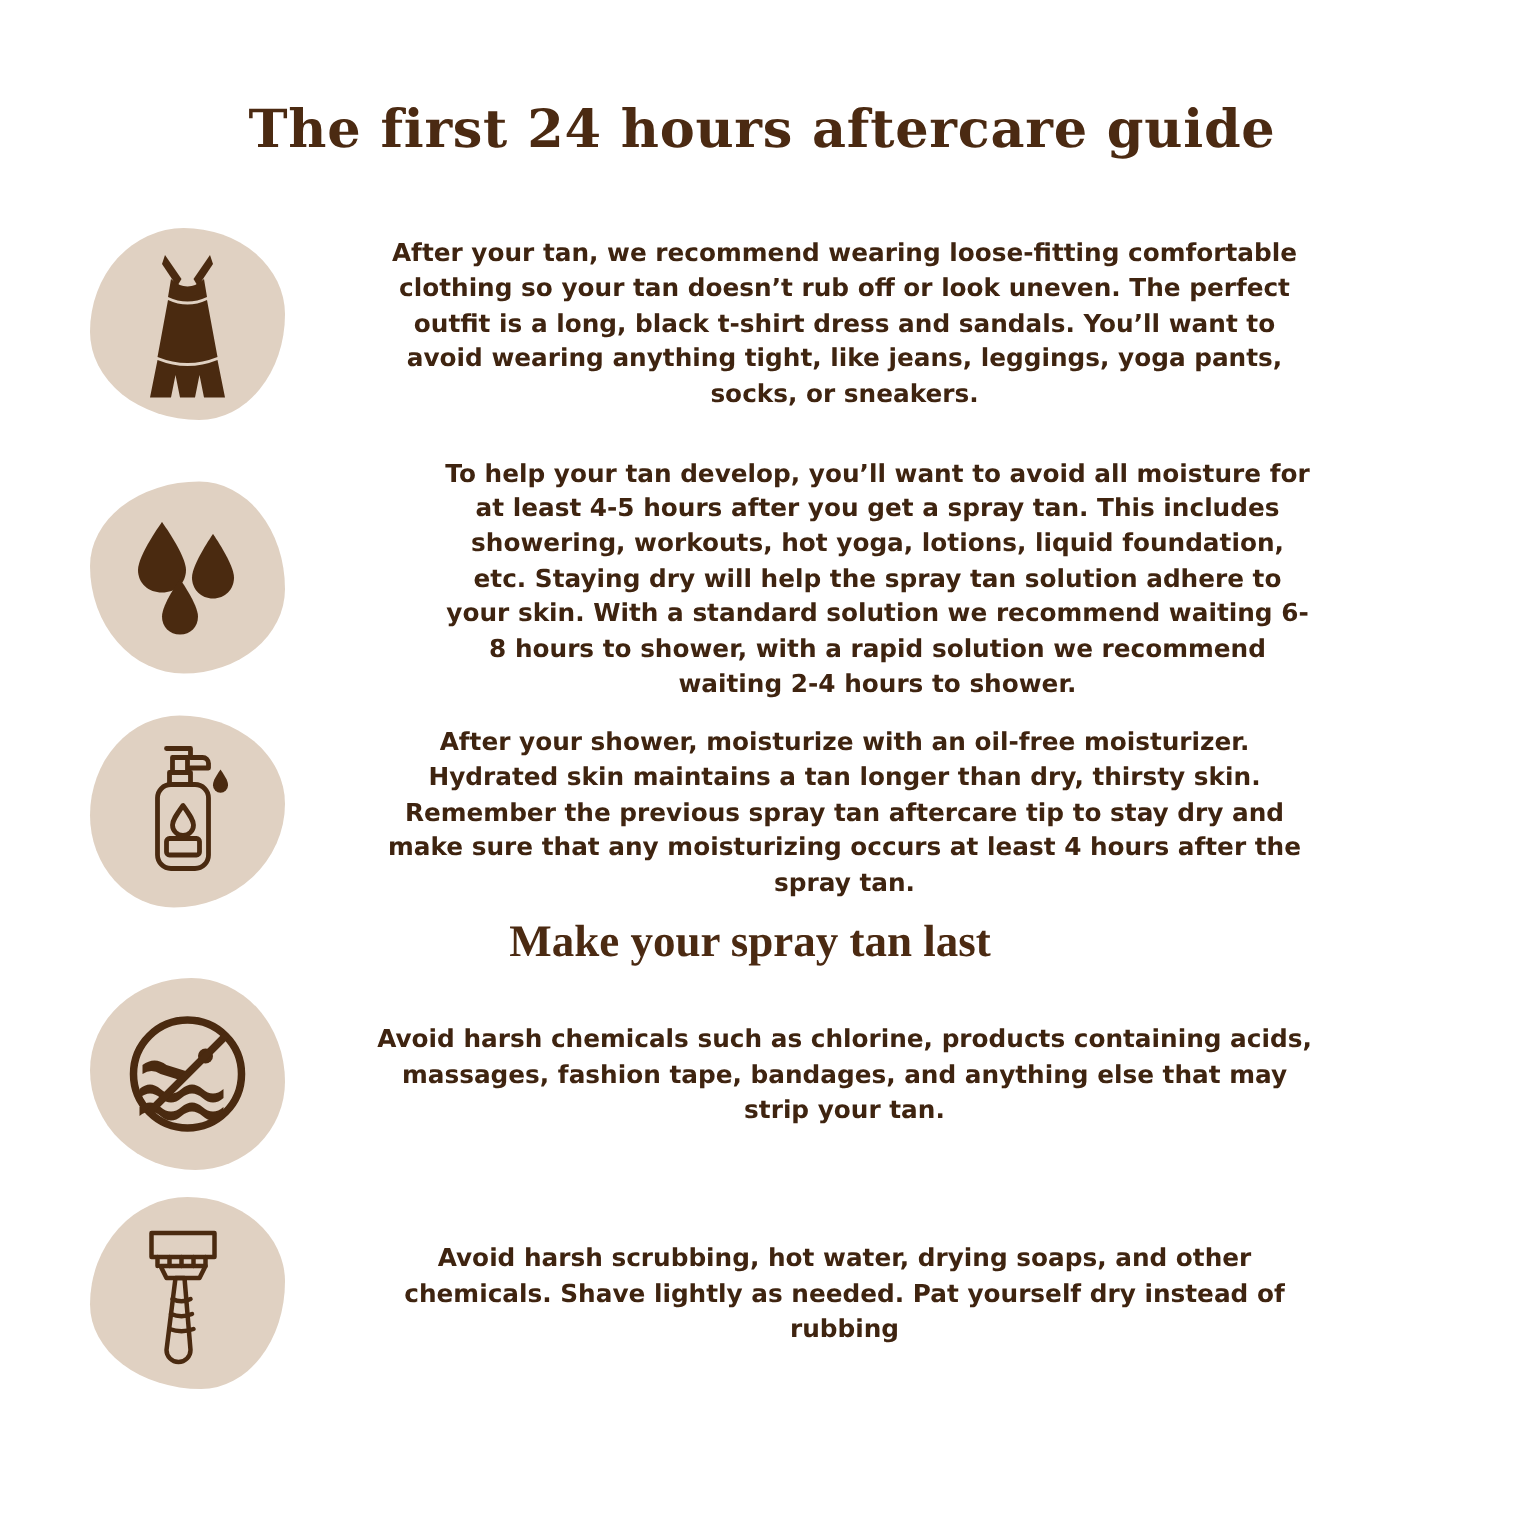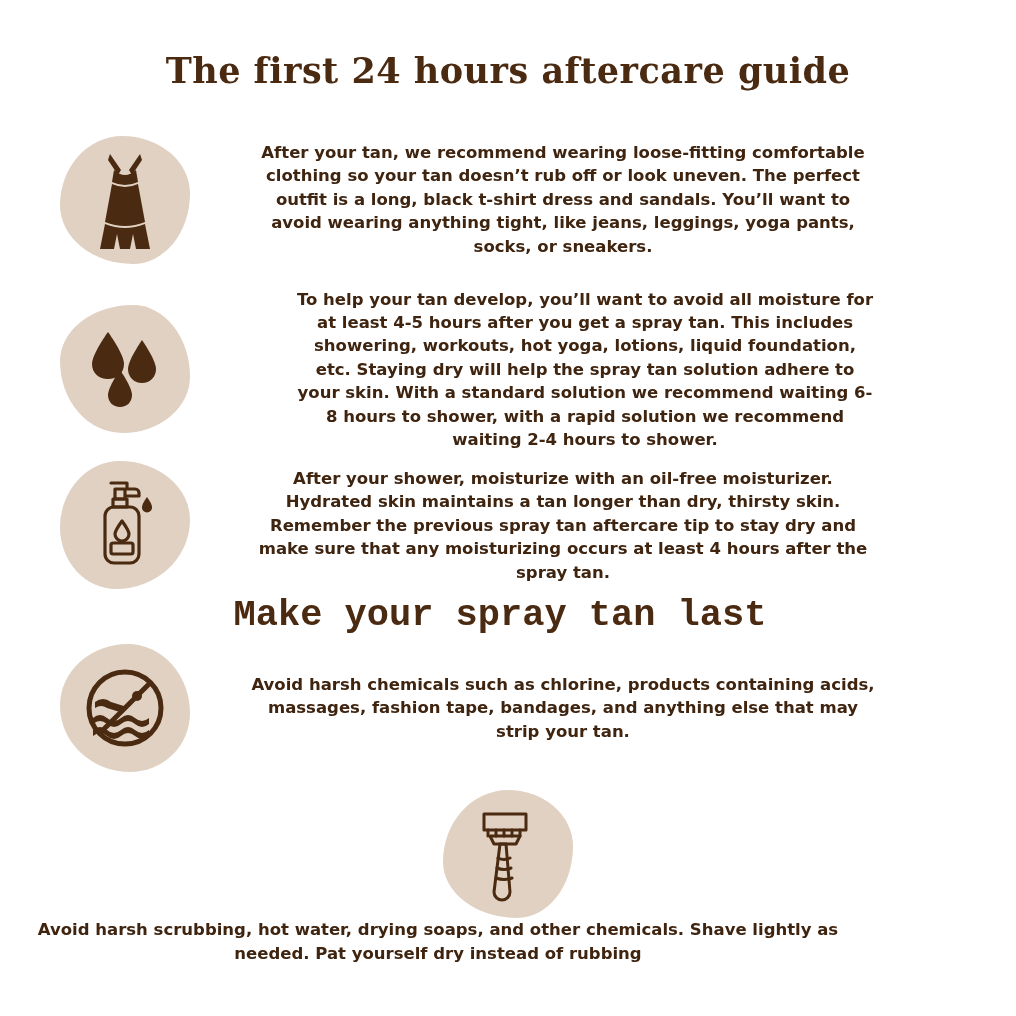--- a/index.html
+++ b/index.html
@@ -22,30 +22,30 @@
     padding: 0;
   }
 
   .main-title {
     text-align: center;
     font-family: "DejaVu Serif", serif;
     font-weight: bold;
     font-size: 35px;
     letter-spacing: 0.5px;
     color: #4b2a12;
-    margin: 0;
+    margin: 16px;
     padding-top: 52px;
     line-height: 1.1;
   }
 
   .section-title {
     text-align: center;
-    font-family: Liberation Mono, monospace;
+    font-family: Liberation Serif, serif;
     font-weight: bold;
-    font-size: 37px;
+    font-size: 30px;
     color: #4b2a12;
     margin: 0;
     padding: 6px 16px 4px 0;
     line-height: 1.1;
   }
 
   .rows {
     margin-top: 45px;
   }
 
@@ -93,21 +93,21 @@
     font-size: 16.5px;
     line-height: 1.42;
     color: #3f2410;
     margin: 0;
   }
 
   .row.r1 { margin-bottom: 24px; }
   .row.r2 { margin-bottom: 10px; gap: 44px; }
   .row.r3 { margin-bottom: 0px; align-items: center; }
   .row.r4 { margin-top: 4px; margin-bottom: 18px; }
-  .row.r5 { margin-bottom: 0; flex-direction: column; }
+  .row.r5 { margin-bottom: 0; }
 </style>
 </head>
 <body>
 
 <div class="page">
 
   <h1 class="main-title">The first 24 hours aftercare guide</h1>
 
   <div class="rows">
 

